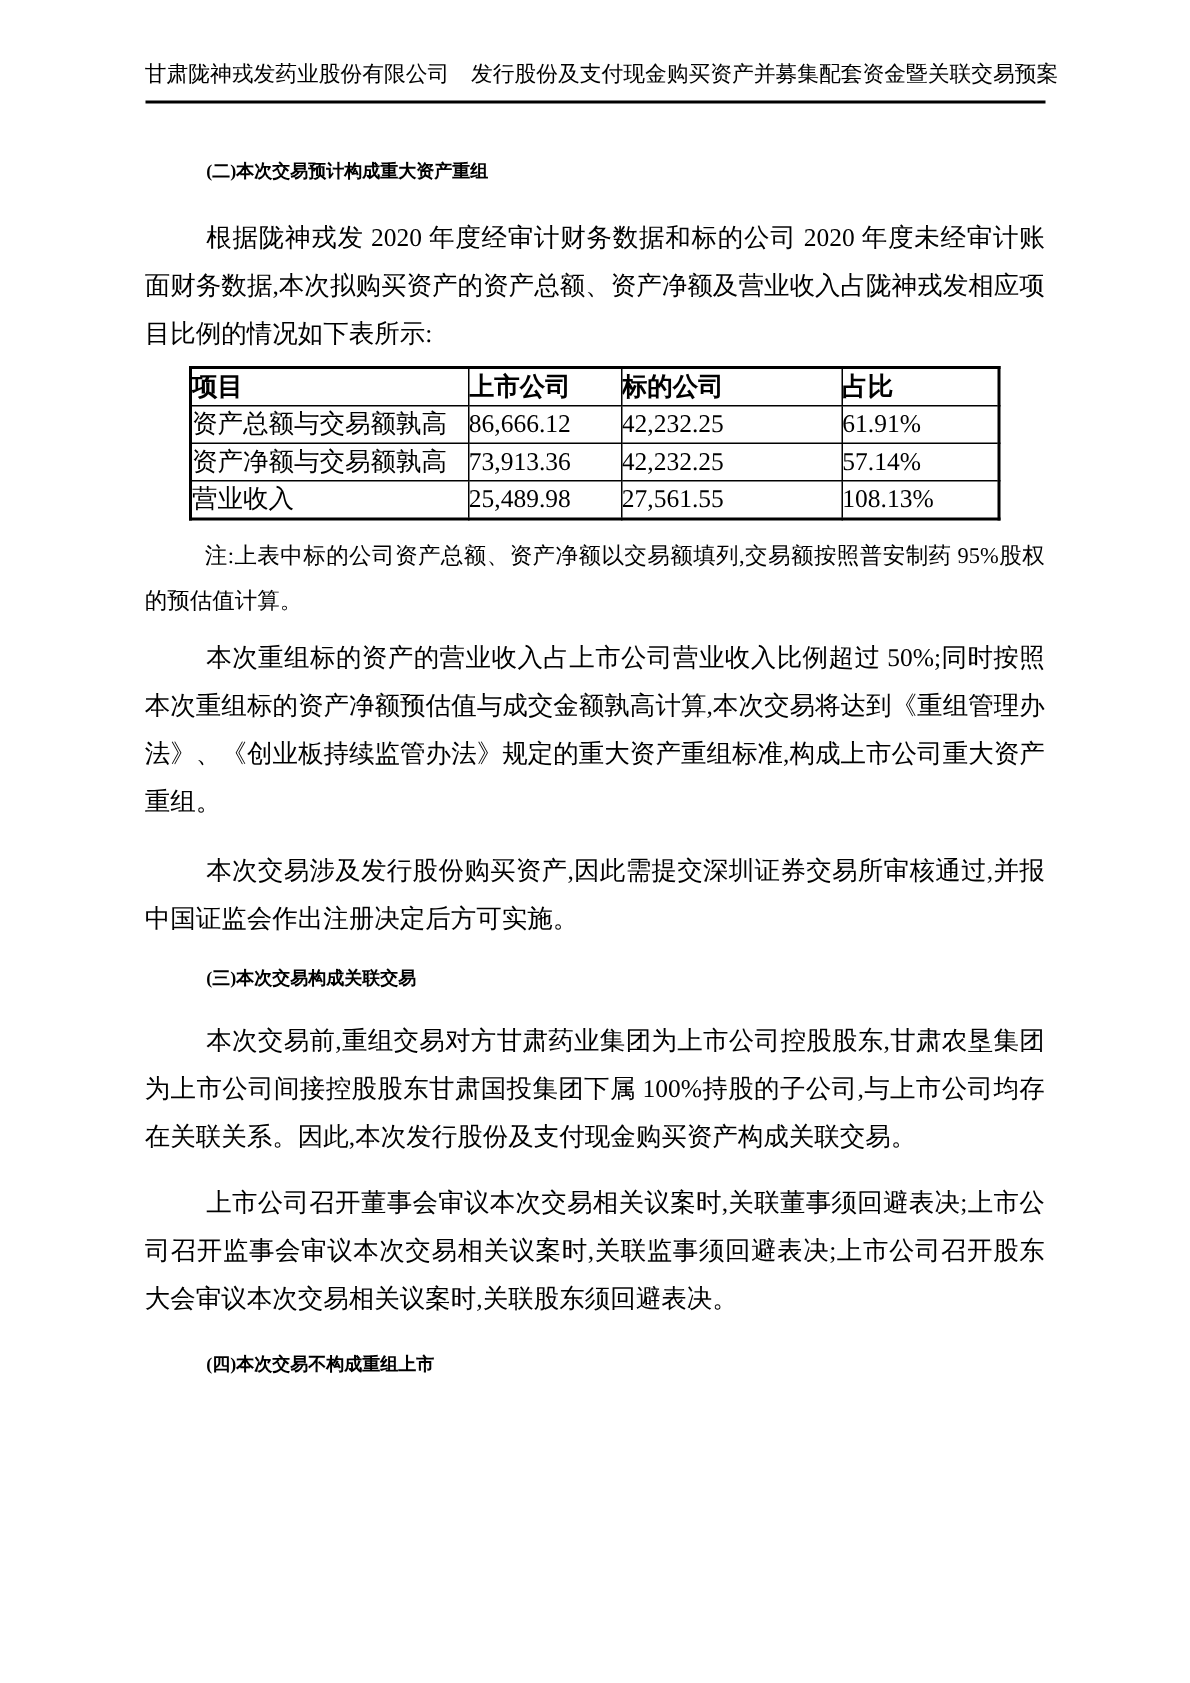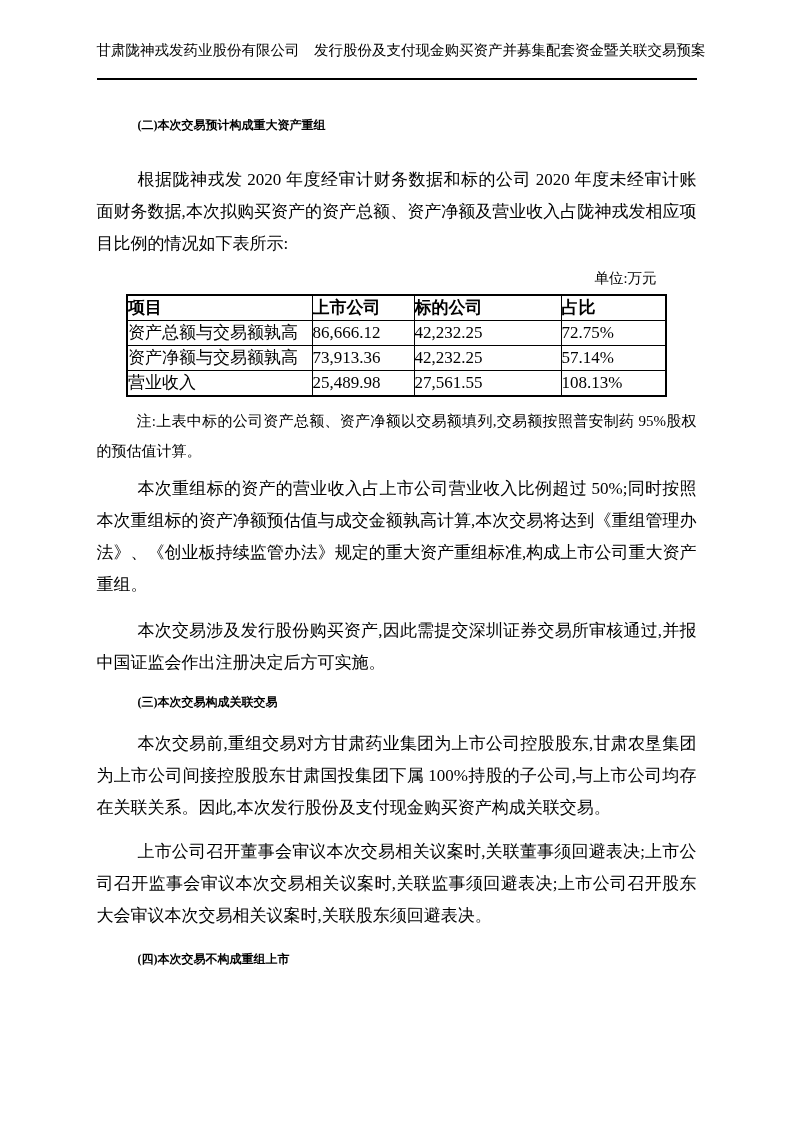--- a/index.html
+++ b/index.html
@@ -16,21 +16,21 @@
   }
   .page {
     width: 600px;
     margin: 0 auto;
     padding-top: 40px;
   }
   .doc-header {
     font-size: 14.5px;
     line-height: 20px;
     text-align: center;
-    padding-bottom: 18px;
+    padding-bottom: 7px;
     border-bottom: 2px solid #000;
     white-space: nowrap;
   }
   .heading {
     font-size: 12px;
     font-weight: bold;
     line-height: 32px;
     text-indent: 41px;
     text-align: justify;
   }
@@ -80,23 +80,22 @@
 </style>
 </head>
 <body>
 
 <div class="page">
 
   <div class="doc-header">甘肃陇神戎发药业股份有限公司　发行股份及支付现金购买资产并募集配套资金暨关联交易预案</div>
 
   <div class="heading" style="margin-top:29px">(二)本次交易预计构成重大资产重组</div>
 
-  <p class="para" style="margin-top:23px">根据陇神戎发 2020 年度经审计财务数据和标的公司 2020 年度未经审计账面财务数据,本次拟购买资产的资产总额、资产净额及营业收入占陇神戎发相应项目比例的情况如下表所示:</p>
+  <p class="para" style="margin-top:13px">根据陇神戎发 2020 年度经审计财务数据和标的公司 2020 年度未经审计账面财务数据,本次拟购买资产的资产总额、资产净额及营业收入占陇神戎发相应项目比例的情况如下表所示:</p>
 
-  <div class="unit-label" style="margin-top:7px">单位:万元</div>
 
   <table class="fin" style="margin-top:5px">
     <colgroup>
       <col style="width:185px">
       <col style="width:102px">
       <col style="width:147px">
       <col style="width:105px">
     </colgroup>
     <thead>
       <tr>
@@ -104,21 +103,21 @@
         <th>上市公司</th>
         <th>标的公司</th>
         <th>占比</th>
       </tr>
     </thead>
     <tbody>
       <tr>
         <td class="c-item">资产总额与交易额孰高</td>
         <td class="c-num">86,666.12</td>
         <td class="c-num">42,232.25</td>
-        <td class="c-num">72.75%</td>
+        <td class="c-num">61.91%</td>
       </tr>
       <tr>
         <td class="c-item">资产净额与交易额孰高</td>
         <td class="c-num">73,913.36</td>
         <td class="c-num">42,232.25</td>
         <td class="c-num">57.14%</td>
       </tr>
       <tr>
         <td class="c-item">营业收入</td>
         <td class="c-num">25,489.98</td>

